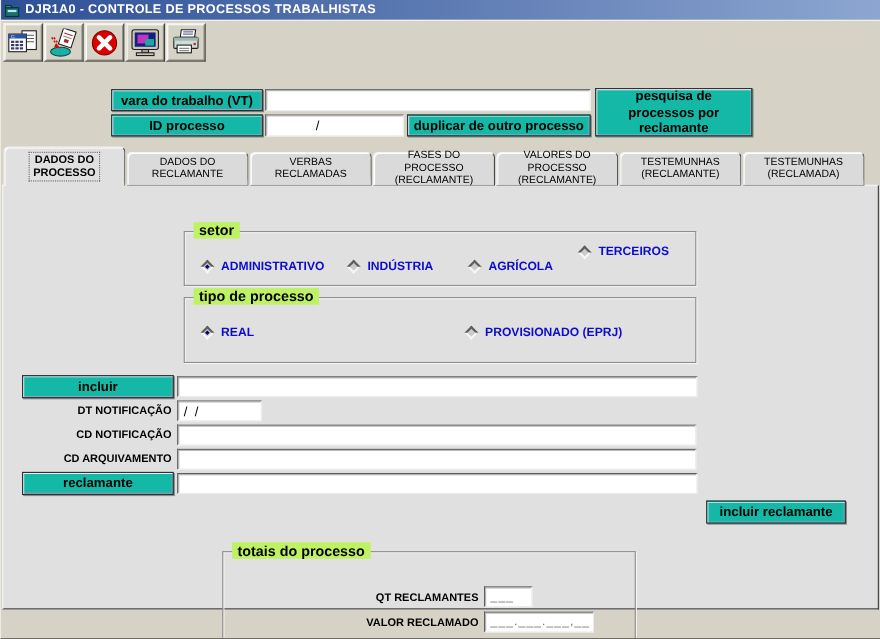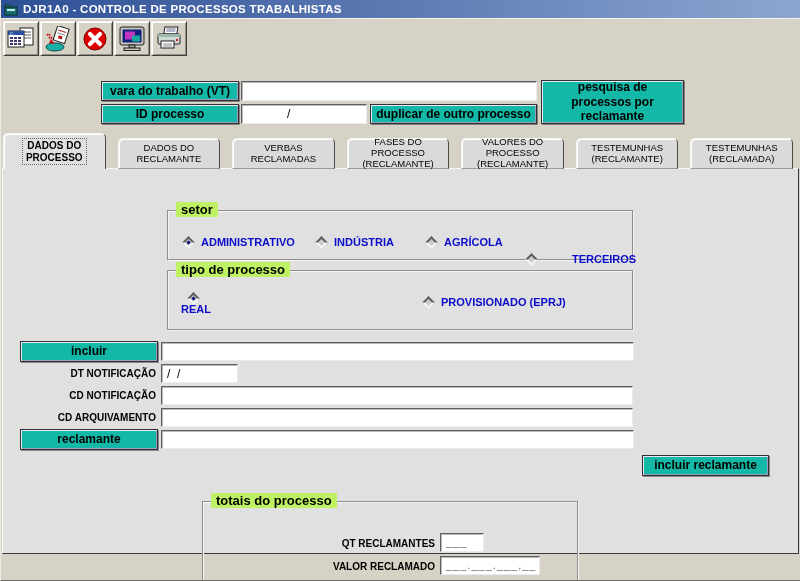--- a/index.html
+++ b/index.html
@@ -40,21 +40,21 @@
   }
   .tinput {
     background:#ffffff; position:absolute; font-size:12px; color:#000;
     border:1px solid; border-color:#5f5f5f #ececec #ececec #5f5f5f;
     box-shadow:inset 1px 1px 0 #b9b9b9;
     padding:2px 5px; white-space:pre; overflow:hidden;
   }
   
   .tabstrip {
     position:absolute; left:2px; top:133px; height:36px; width:790px;
-    display:flex; align-items:flex-end; gap:12px; z-index:5;
+    display:flex; align-items:flex-end; gap:1px; z-index:5;
   }
   .tab {
     width:111px; height:31px; background:#dadada; cursor:pointer;
     border:1px solid; border-color:#f4f4f4 #4a4a4a #9a9a9a #f4f4f4;
     border-radius:5px 5px 0 0;
     box-shadow:inset 1px 1px 0 #ffffff;
     display:flex; align-items:center; justify-content:center;
     font-size:9.5px; color:#000; text-align:center;
   }
   .tab .tab-label { white-space:pre-line; line-height:1.15; pointer-events:none; }
@@ -245,31 +245,31 @@
             <span class="dot"></span>
           </span>
         <span class="rlabel">INDÚSTRIA</span>
       </div>
       <div class="radio" style="left:256px; top:23px;" data-selected="false">
         <span class="diamond">
             <span class="dot"></span>
           </span>
         <span class="rlabel">AGRÍCOLA</span>
       </div>
-      <div class="radio" style="left:356px; top:40px;gap:28px;" data-selected="false">
+      <div class="radio" style="left:356px; top:10px;" data-selected="false">
         <span class="diamond">
             <span class="dot"></span>
           </span>
         <span class="rlabel">TERCEIROS</span>
       </div>
     </div>
 
     <div class="groupbox" style="left:164px; top:101px; width:466px; height:60px;">
       <span class="legend">tipo de processo</span>
-      <div class="radio" style="left:13px; top:23px;flex-direction:column;" data-selected="true">
+      <div class="radio" style="left:13px; top:23px;" data-selected="true">
         <span class="diamond">
             <span class="dot"></span>
           </span>
         <span class="rlabel">REAL</span>
       </div>
       <div class="radio" style="left:253px; top:23px;" data-selected="false">
         <span class="diamond">
             <span class="dot"></span>
           </span>
         <span class="rlabel">PROVISIONADO (EPRJ)</span>

